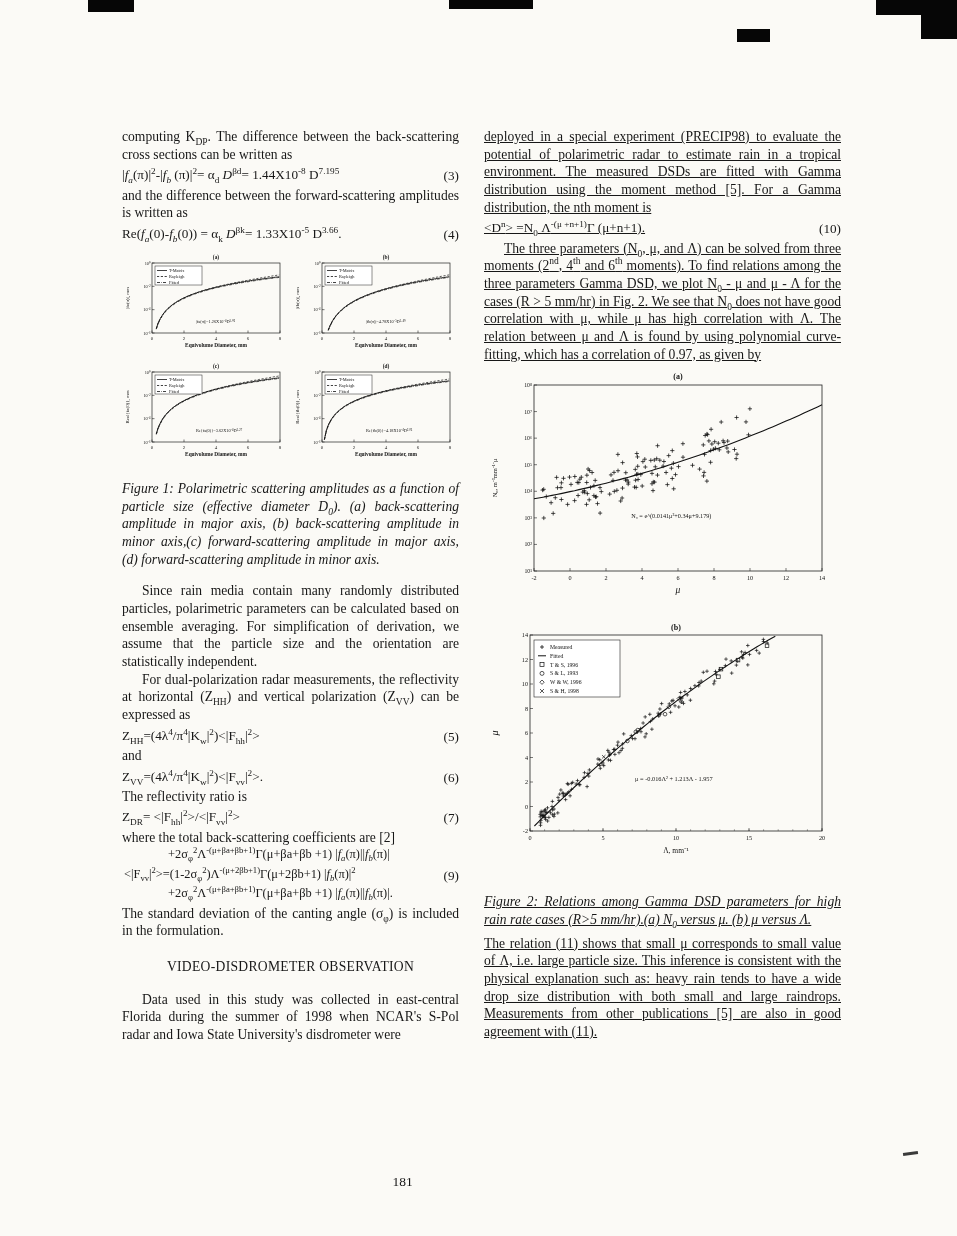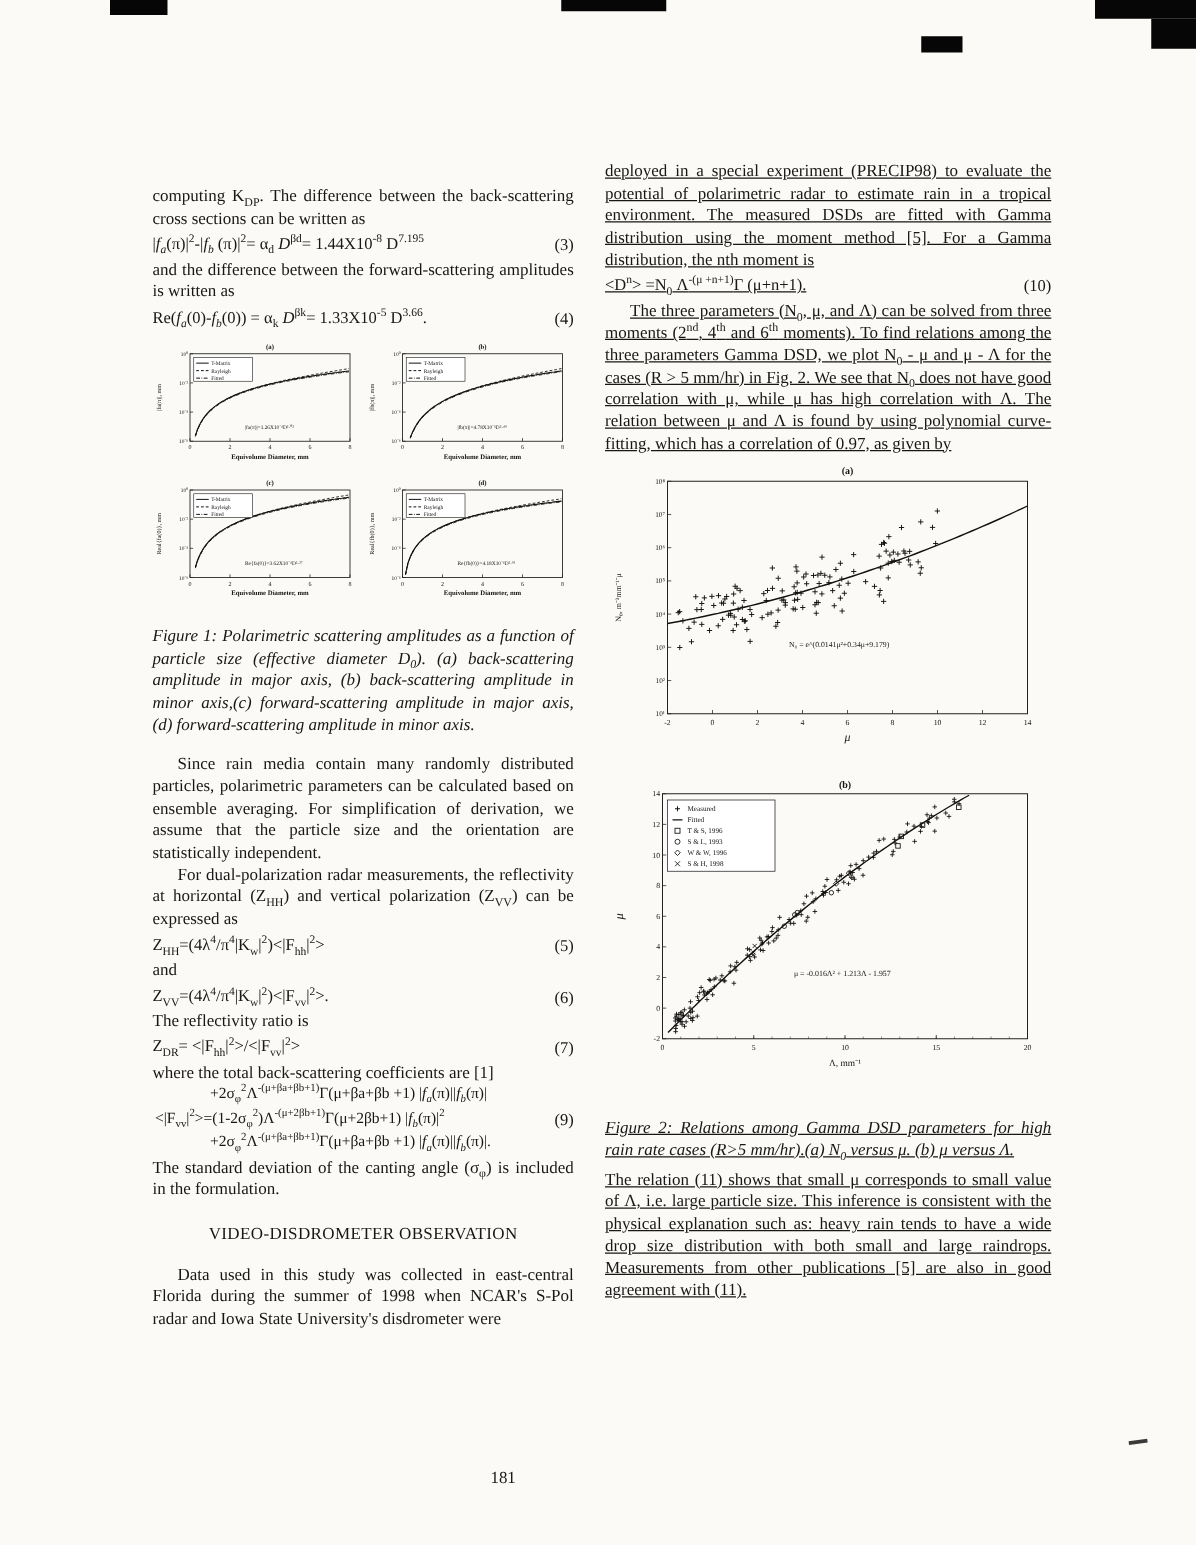--- a/index.html
+++ b/index.html
@@ -1,20 +1,20 @@
 <!DOCTYPE html>
 <html><head>
 <meta charset="utf-8">
 <style>
   *{box-sizing:border-box;margin:0;padding:0;}
   html,body{width:957px;height:1236px;}
   body{background:#e9e8e4;font-family:"Liberation Serif",serif;}
   .sheet{position:absolute;left:0;top:0;width:957px;height:1236px;background:#fbfaf6;overflow:hidden;color:#171717;}
   .col{position:absolute;top:128px;font-size:13.6px;line-height:1.30;text-align:justify;}
-  .col.left{left:122px;width:337px;margin-top:20px;}
+  .col.left{left:122px;width:337px;}
   .col.right{left:484px;width:357px;text-decoration:underline;}
   p{margin:0;}
   .ind{text-indent:20px;}
   sub,sup{font-size:70%;line-height:0;}
   .eq{position:relative;text-align:left;padding:1px 0;margin:2px 0;font-size:13.2px;}
   .eq .eq-num{position:absolute;right:0;top:2px;font-size:13.2px;}
   .eq-left{text-align:left;padding-left:2px;font-size:12.4px;}
   .eq-cont{text-align:left;padding-left:46px;margin-top:-1px;font-size:12.4px;}
   .caption{font-style:italic;margin:14px 0 6px;}
   .heading{text-align:center;margin:18px 0 15px;letter-spacing:.3px;}
@@ -212,21 +212,21 @@
     <p>and</p>
     <div class="eq">
       <span class="eq-body">Z<sub>VV</sub>=(4λ<sup>4</sup>/π<sup>4</sup>|K<sub>w</sub>|<sup>2</sup>)&lt;|F<sub>vv</sub>|<sup>2</sup>&gt;.</span>
       <span class="eq-num">(6)</span>
     </div>
     <p>The reflectivity ratio is</p>
     <div class="eq">
       <span class="eq-body">Z<sub>DR</sub>= &lt;|F<sub>hh</sub>|<sup>2</sup>&gt;/&lt;|F<sub>vv</sub>|<sup>2</sup>&gt;</span>
       <span class="eq-num">(7)</span>
     </div>
-    <p>where the total back-scattering coefficients are [1]</p>
+    <p>where the total back-scattering coefficients are [2]</p>
     <div class="eq eq-cont">
       <span class="eq-body">+2σ<sub>φ</sub><sup>2</sup>Λ<sup>-(μ+βa+βb+1)</sup>Γ(μ+βa+βb +1) |<i>f<sub>a</sub></i>(π)||<i>f<sub>b</sub></i>(π)|</span>
     </div>
     <div class="eq eq-left">
       <span class="eq-body">&lt;|F<sub>vv</sub>|<sup>2</sup>&gt;=(1-2σ<sub>φ</sub><sup>2</sup>)Λ<sup>-(μ+2βb+1)</sup>Γ(μ+2βb+1) |<i>f<sub>b</sub></i>(π)|<sup>2</sup></span>
       <span class="eq-num">(9)</span>
     </div>
     <div class="eq eq-cont">
       <span class="eq-body">+2σ<sub>φ</sub><sup>2</sup>Λ<sup>-(μ+βa+βb+1)</sup>Γ(μ+βa+βb +1) |<i>f<sub>a</sub></i>(π)||<i>f<sub>b</sub></i>(π)|.</span>
     </div>

